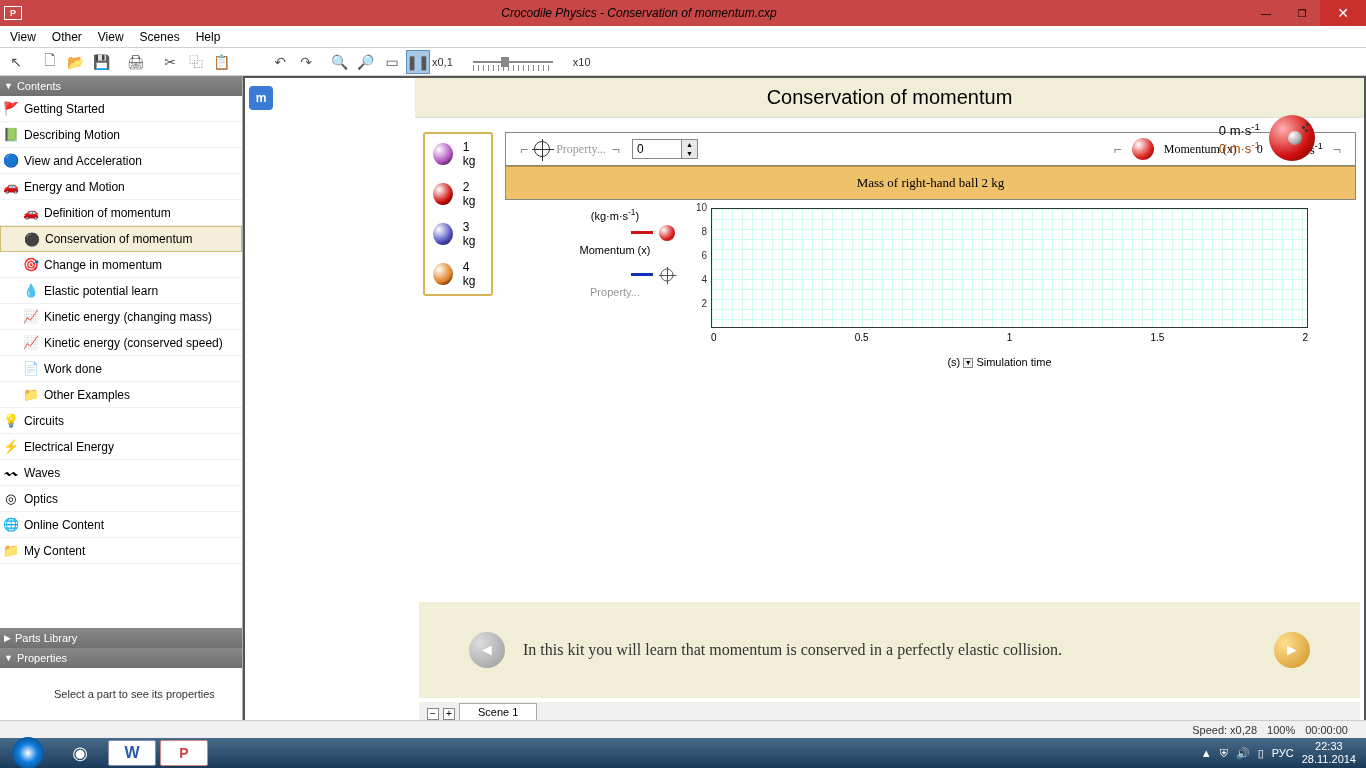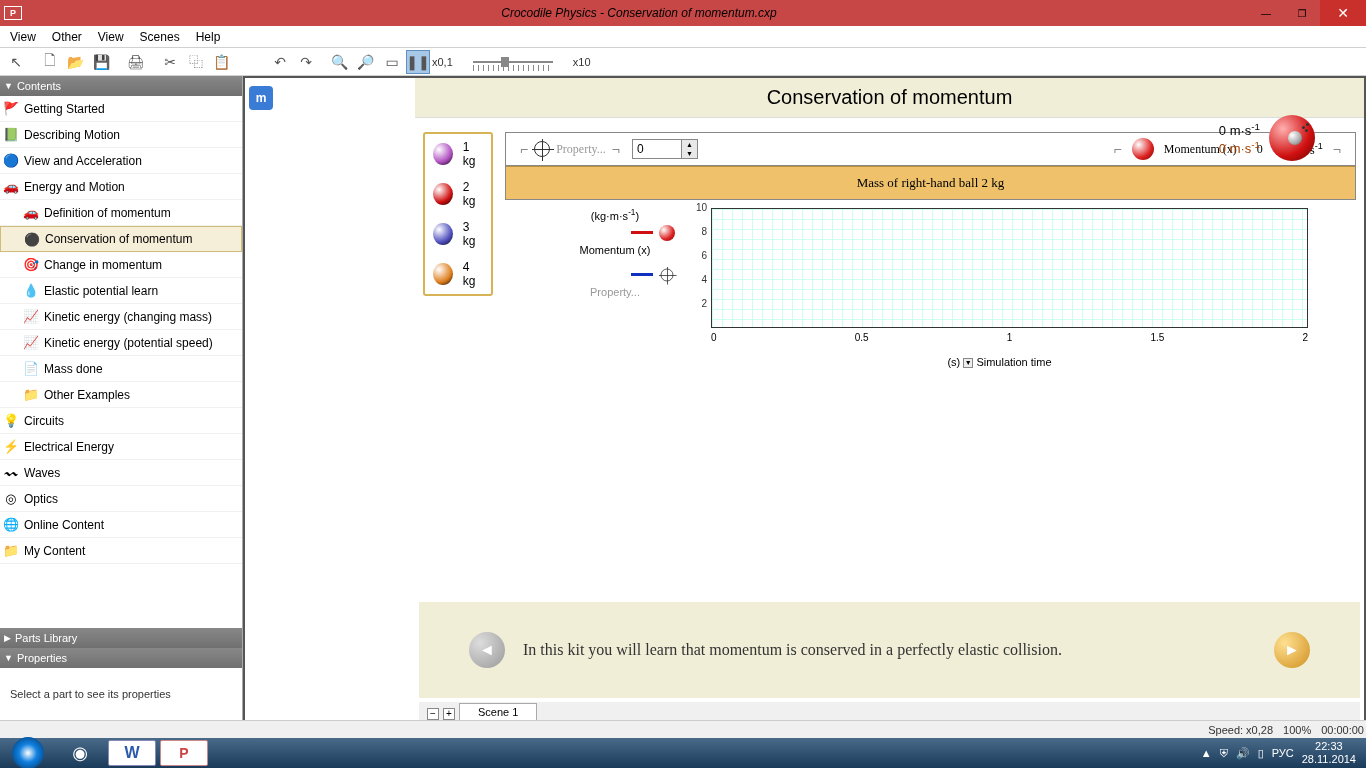--- a/index.html
+++ b/index.html
@@ -32,21 +32,21 @@
     
     
     .sidebar { width: 243px; background: #fff; display: flex; flex-direction: column; border-right: 1px solid #aaa;}
     .panel-hdr { height: 20px; background: linear-gradient(#888,#707070); color: #fff; display: flex; align-items: center; padding: 0 4px; gap: 4px; font-size: 11px;}
     .panel-hdr .tri { font-size: 9px; }
     .tree { flex: 1; overflow: auto; background: #fff; }
     .tree-item { display: flex; align-items: center; height: 26px; padding-left: 2px; gap: 4px; border-bottom: 1px solid #f0f0f0; }
     .tree-item.lvl1 { padding-left: 22px; }
     .tree-item.selected { background: #f5eed8; border: 1px solid #d0be78; }
     .tree-icon { width: 18px; height: 18px; display: inline-flex; align-items: center; justify-content: center; font-size: 13px; }
-    .props-body { padding: 20px 10px; color: #333; font-size: 11px; }
+    .props-body { padding: 20px 10px; color: #333; font-size: 11px; margin-left: 44px; }
     
     
     .canvas-area { flex: 1; background: #555; position: relative; display:flex; flex-direction:column;}
     .canvas-wrap { flex:1; display:flex; padding: 2px 0 0 2px;}
     .canvas-left {width:170px; background:#fff; padding:8px 4px;}
     .m-icon { width: 24px; height: 24px; background:#3a7bd5; border-radius:4px; color:#fff; display:flex;align-items:center;justify-content:center;font-weight:bold; margin:0 0 8px 0;}
     .doc { flex:1; background: #fff; margin: 0 2px 0 0; display:flex; flex-direction:column;}
     .doc-title { background: #f0eed7; text-align: center; font-size: 20px; font-family: Verdana, sans-serif; padding: 8px 0; border-bottom:1px solid #ddd;}
     .doc-body { flex:1; display:flex; padding:14px 8px 8px 8px; gap: 12px;}
     .mass-picker { width: 70px; border: 2px solid #d6b455; background: #fff; border-radius: 3px; height: fit-content;}
@@ -93,21 +93,21 @@
     .instruction-bar { background: #f0eed7; margin: 4px 4px 0 4px; padding: 8px 50px; display:flex; align-items:center; gap:8px; position:relative; min-height:96px;}
     .nav-circ { width:36px; height:36px; border-radius:50%; background: radial-gradient(circle at 30% 30%, #ddd, #999); display:flex; align-items:center; justify-content:center; color:#fff; font-size:16px;}
     .nav-circ.gold { background: radial-gradient(circle at 30% 30%, #ffe090, #d09020);}
     .instr-text { flex:1; font-size:16px; font-family: Verdana; color:#333; padding: 0 10px; line-height:1.4;}
     
     .scene-tabs { height:18px; background:#f0f0f0; display:flex; align-items:flex-end; padding-left: 8px; gap:4px; margin:4px 4px 0 4px;}
     .scene-pm { width:12px; height:12px; border:1px solid #888; text-align:center; line-height:10px; font-size:10px; background:#fff;}
     .scene-tab { border:1px solid #aaa; border-bottom:none; background:#fff; padding: 0 18px; font-size:11px; height:17px; display:flex; align-items:center;}
     
     
-    .statusbar { height: 18px; background: #f0f0f0; border-top:1px solid #ccc; display:flex; align-items:center; justify-content:flex-end; padding: 0 2px; gap: 10px; font-size:11px; color:#333;}
+    .statusbar { height: 18px; background: #f0f0f0; border-top:1px solid #ccc; display:flex; align-items:center; justify-content:flex-end; padding: 0 18px; gap: 10px; font-size:11px; color:#333;}
     
     
     .taskbar { height: 30px; background: linear-gradient(#4a6a8a, #1a3a5a); display:flex; align-items:center; padding: 0 4px; gap:4px;}
     .task-btn { width: 48px; height: 26px; border-radius:2px; display:flex; align-items:center; justify-content:center; }
     .task-btn.active { background: rgba(255,255,255,0.25); border:1px solid rgba(255,255,255,0.4);}
     .start-orb { width:32px; height:32px; border-radius:50%; background: radial-gradient(circle, #fff, #1080e0 40%, #003060);}
     .tray { margin-left:auto; display:flex; align-items:center; gap:8px; color:#fff; font-size:11px;}
     .tray-time { text-align:center; line-height:13px; padding-right:6px;}
     sup { font-size: 0.75em; }
   </style>
@@ -199,25 +199,25 @@
         <div class="tree-item lvl1">
           <span class="tree-icon">💧</span>
           <span>Elastic potential learn</span>
         </div>
         <div class="tree-item lvl1">
           <span class="tree-icon">📈</span>
           <span>Kinetic energy (changing mass)</span>
         </div>
         <div class="tree-item lvl1">
           <span class="tree-icon">📈</span>
-          <span>Kinetic energy (potential speed)</span>
+          <span>Kinetic energy (conserved speed)</span>
         </div>
         <div class="tree-item lvl1">
           <span class="tree-icon">📄</span>
-          <span>Mass done</span>
+          <span>Work done</span>
         </div>
         <div class="tree-item lvl1">
           <span class="tree-icon">📁</span>
           <span>Other Examples</span>
         </div>
         <div class="tree-item">
           <span class="tree-icon">💡</span>
           <span>Circuits</span>
         </div>
         <div class="tree-item">

